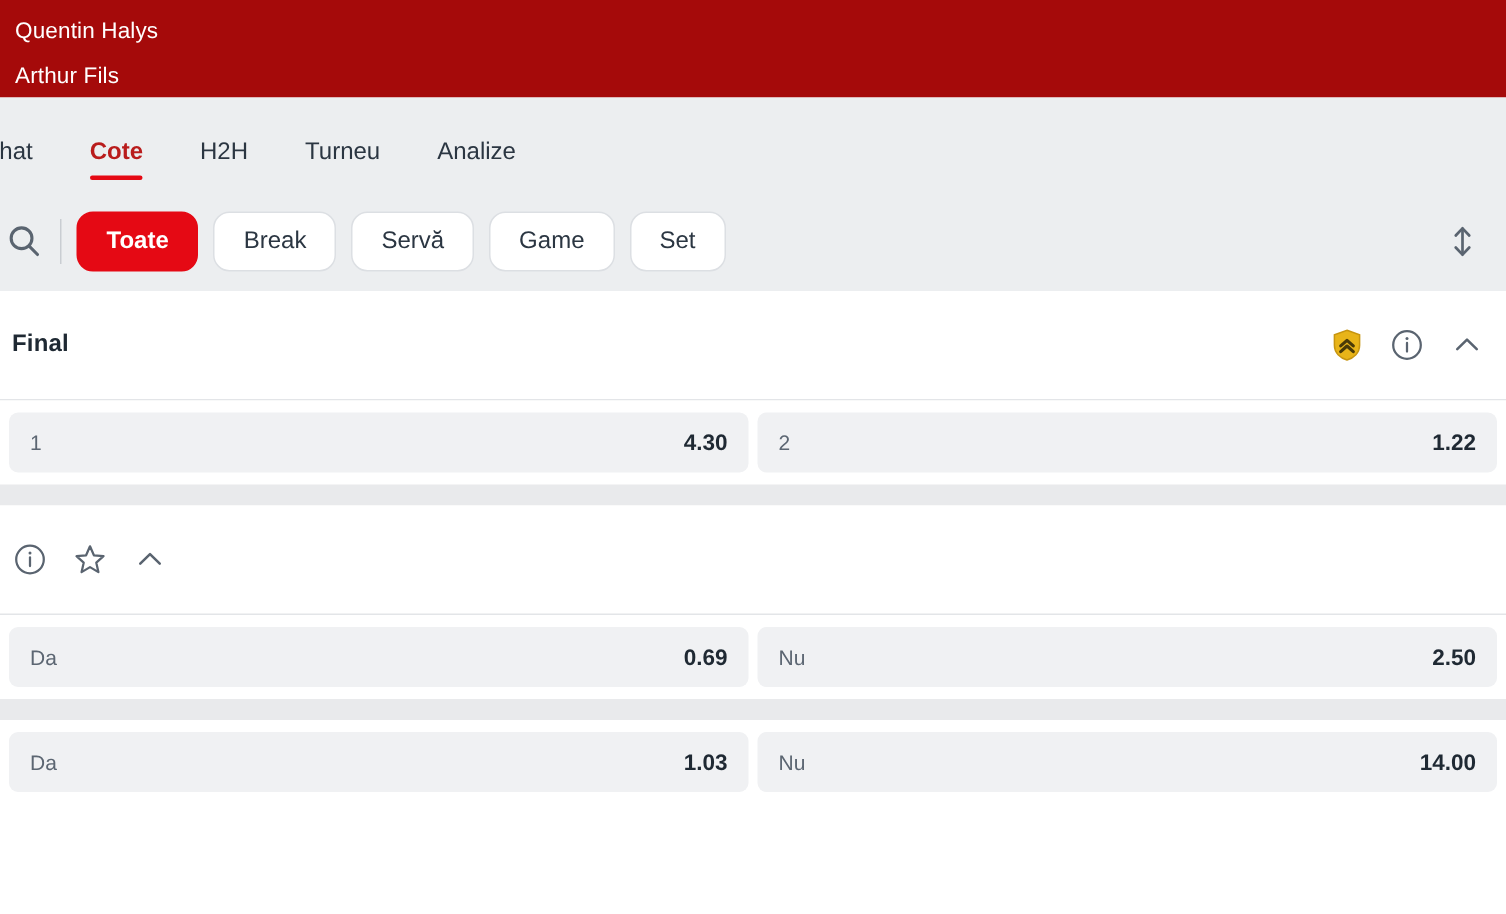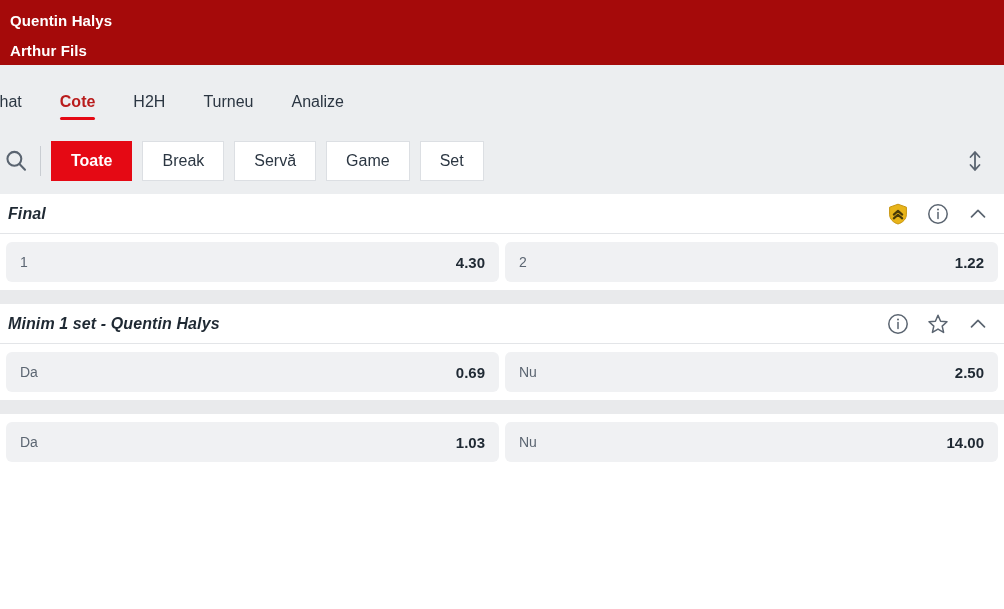--- a/index.html
+++ b/index.html
@@ -21,21 +21,21 @@
   .match-header {
     background: #a50a0a;
     height: 65px;
     padding: 6px 0 0 10px;
     position: relative;
   }
   .player-name {
     color: #ffffff;
     font-size: 15px;
     line-height: 30px;
-    font-weight: 700;
+    font-weight: 400;
     letter-spacing: .1px;
   }
 
   
   .tab-bar {
     background: #eceef0;
     height: 63px;
     display: flex;
     align-items: flex-end;
     padding-left: 0px;
@@ -87,21 +87,21 @@
   }
   .chips {
     display: flex;
     align-items: center;
     gap: 10px;
     flex: 1;
   }
   .chip {
     height: 40px;
     padding: 0 19px;
-    border-radius: 0;
+    border-radius: 11px;
     background: #ffffff;
     border: 1px solid #dcdfe3;
     color: #2b3642;
     font-size: 16px;
     font-weight: 500;
     display: flex;
     align-items: center;
     justify-content: center;
     cursor: pointer;
     white-space: nowrap;
@@ -117,26 +117,25 @@
     display: flex;
     align-items: center;
     justify-content: center;
     margin-left: auto;
     cursor: pointer;
   }
 
   
   .market { background: #ffffff; }
   .market-head {
-    height: 40px;
+    height: 73px;
     display: flex;
     align-items: center;
     padding: 0 14px 0 8px;
     border-bottom: 1px solid #e3e5e8;
-    font-style: italic;
   }
   .market-title {
     font-size: 16px;
     font-weight: 700;
     color: #1f2933;
     flex: 1;
     letter-spacing: .1px;
   }
   .head-icons {
     display: flex;
@@ -264,21 +263,20 @@
         </div>
         <div class="odd">
           <span class="odd-label">2</span>
           <span class="odd-value">1.22</span>
         </div>
       </div>
     </div>
     <div class="section-gap"></div>
     <div class="market">
       <div class="market-head">
-        <div class="market-title">Minim 1 set - Quentin Halys</div>
         <div class="head-icons">
           <div class="icon-btn">
             <svg width="24" height="24" viewBox="0 0 24 24" fill="none" stroke="#5a6470" stroke-width="1.5">
               <circle cx="12" cy="12" r="9.2"></circle>
               <line x1="12" y1="10.6" x2="12" y2="16.4" stroke-linecap="round"></line>
               <circle cx="12" cy="7.6" r="1" fill="#5a6470" stroke="none"></circle>
             </svg>
           </div>
           <div class="icon-btn">
             <svg width="24" height="24" viewBox="0 0 24 24" fill="none" stroke="#5a6470" stroke-width="1.5" stroke-linejoin="round">

